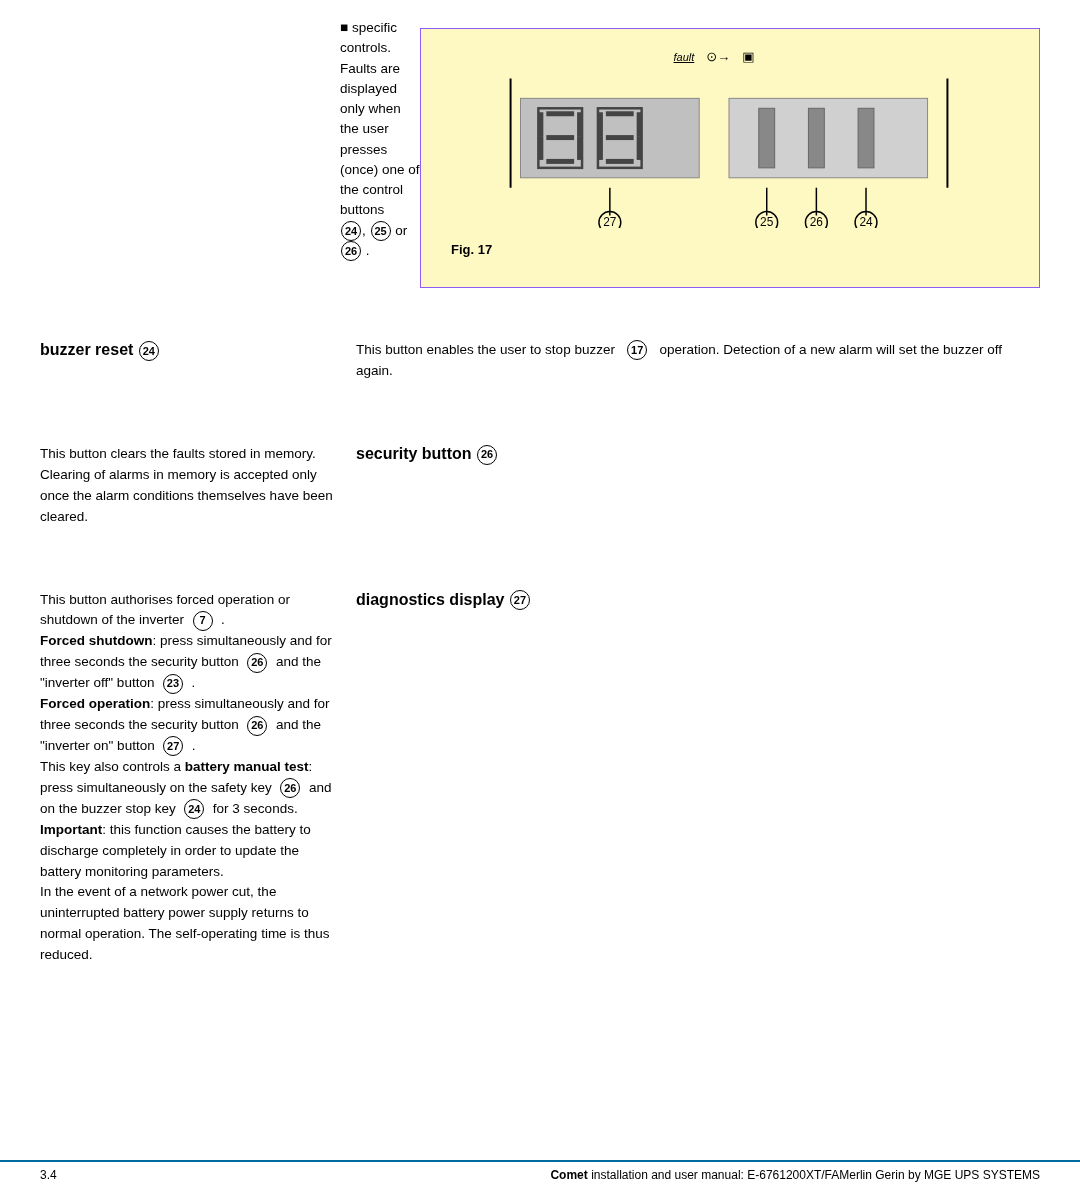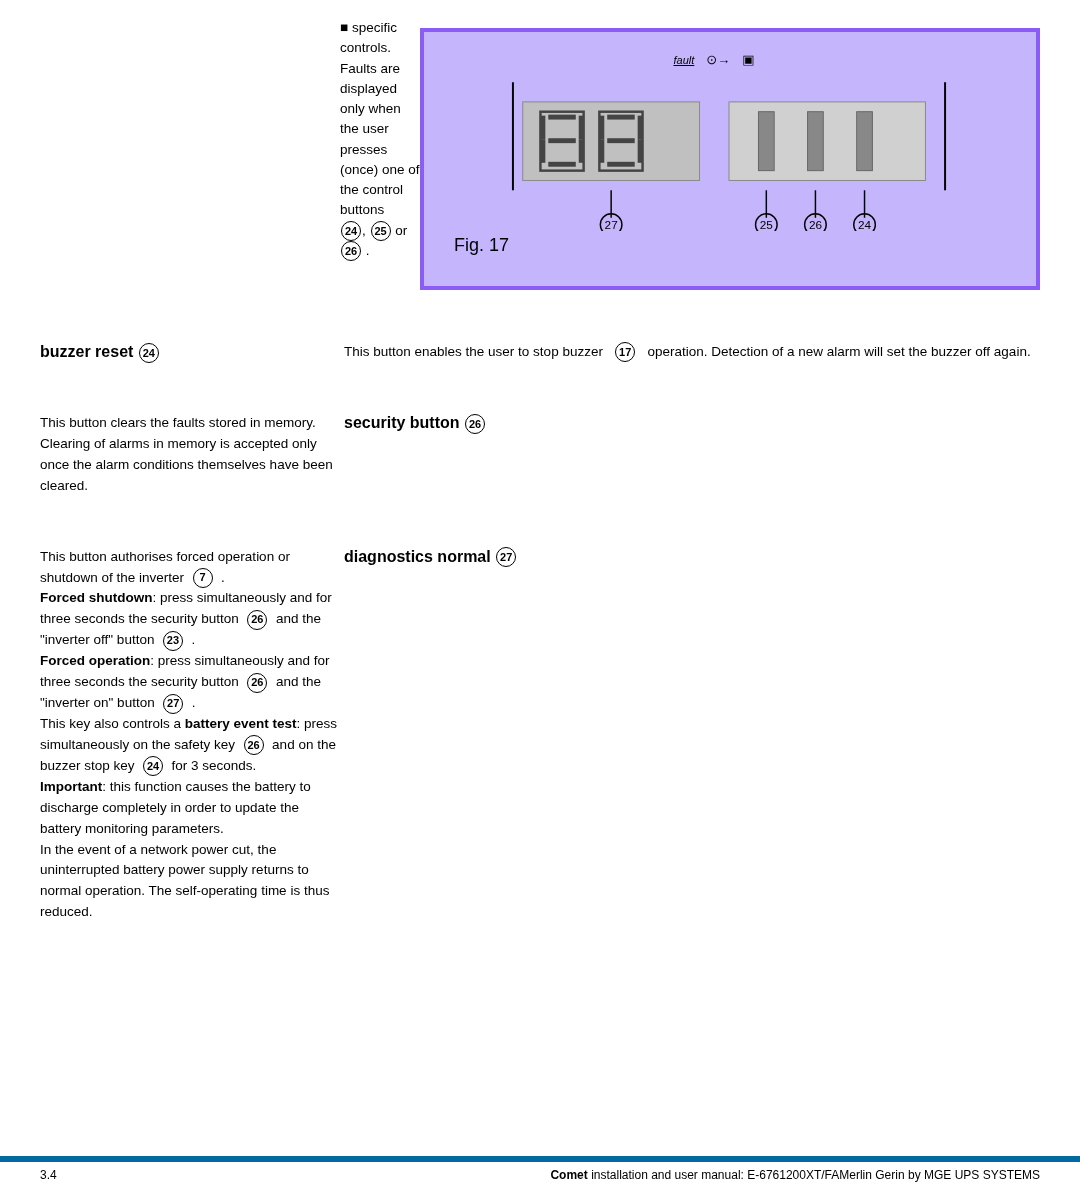--- a/index.html
+++ b/index.html
@@ -41,22 +41,22 @@
       border-radius: 50%;
       border: 1.5px solid #000;
       font-size: 11px;
       font-weight: bold;
       vertical-align: middle;
       margin: 0 1px;
     }
 
     
     .figure-container {
-      border: 4px solid #8b5cf6;
-      background: #c4b5fd;
+      border: 1px solid #8b5cf6;
+      background: #fef9c3;
       width: 620px;
       margin: 10px 0 6px 0;
       padding: 20px 32px 30px 30px;
       position: relative;
     }
 
     .figure-inner {
       display: flex;
       flex-direction: column;
       align-items: center;
@@ -67,31 +67,31 @@
       display: flex;
       justify-content: flex-end;
       align-items: center;
       gap: 12px;
       margin-bottom: 4px;
       margin-right: 30px;
       font-size: 12px;
     }
 
     .figure-caption {
-      font-weight: normal;
-      font-size: 18px;
-      margin-top: 4px;
+      font-weight: bold;
+      font-size: 13px;
+      margin-top: 14px;
       align-self: flex-start;
     }
 
     
     .content-section {
       display: grid;
       grid-template-columns: 300px 1fr;
-      gap: 4px;
+      gap: 16px;
       padding: 20px 44px 0 40px;
     }
 
     .left-label {
       font-size: 16px;
       font-weight: bold;
       padding: 16px 20px 16px 0;
       line-height: 1.3;
       vertical-align: top;
     }
@@ -102,21 +102,21 @@
       padding: 16px 0 16px 0;
       border-bottom: none;
     }
 
     
     .footer {
       position: absolute;
       bottom: 0;
       left: 0;
       right: 0;
-      border-top: 6px solid #0369a1;
+      border-top: 2px solid #0369a1;
       display: flex;
       justify-content: space-between;
       align-items: center;
       padding: 6px 40px;
       font-size: 12px;
     }
 
     .footer-center {
       text-align: right;
       flex: 1;
@@ -262,28 +262,28 @@
 
       <div class="left-label" style="padding-top:30px;">
         <span>security button</span>
         <span class="circle-num">26</span>
       </div>
       <div class="right-desc" style="padding-top:30px;">
         <p>
           This button authorises forced operation or shutdown of the inverter &nbsp;<span class="circle-num">7</span>&nbsp; .<br>
           <strong>Forced shutdown</strong>: press simultaneously and for three seconds the security button &nbsp;<span class="circle-num">26</span>&nbsp; and the "inverter off" button &nbsp;<span class="circle-num">23</span>&nbsp; .<br>
           <strong>Forced operation</strong>: press simultaneously and for three seconds the security button &nbsp;<span class="circle-num">26</span>&nbsp; and the "inverter on" button &nbsp;<span class="circle-num">27</span>&nbsp; .<br>
-          This key also controls a <strong>battery event test</strong>: press simultaneously on the safety key &nbsp;<span class="circle-num">26</span>&nbsp; and on the buzzer stop key &nbsp;<span class="circle-num">24</span>&nbsp; for 3 seconds.<br>
+          This key also controls a <strong>battery manual test</strong>: press simultaneously on the safety key &nbsp;<span class="circle-num">26</span>&nbsp; and on the buzzer stop key &nbsp;<span class="circle-num">24</span>&nbsp; for 3 seconds.<br>
           <strong>Important</strong>: this function causes the battery to discharge completely in order to update the battery monitoring parameters.<br>
           In the event of a network power cut, the uninterrupted battery power supply returns to normal operation. The self-operating time is thus reduced.
         </p>
       </div>
 
       <div class="left-label" style="padding-top:30px;">
-        <span>diagnostics normal</span>
+        <span>diagnostics display</span>
         <span class="circle-num">27</span>
       </div>
 
     </div>
   </div>
 
   <div class="footer">
     <span>3.4</span>
     <span class="footer-center">
       <strong>Comet</strong><span> installation and user manual: E-6761200XT/FA</span>

